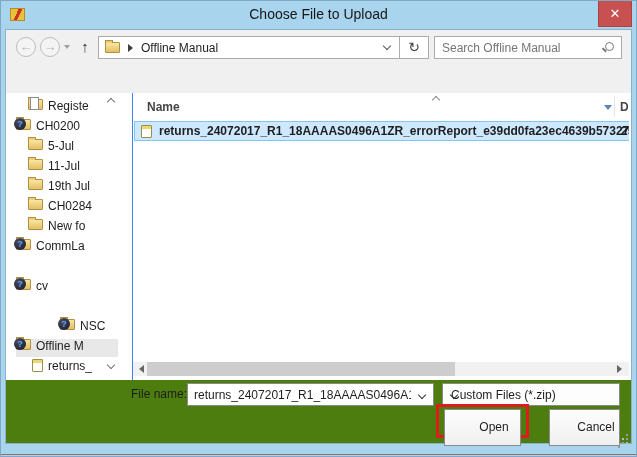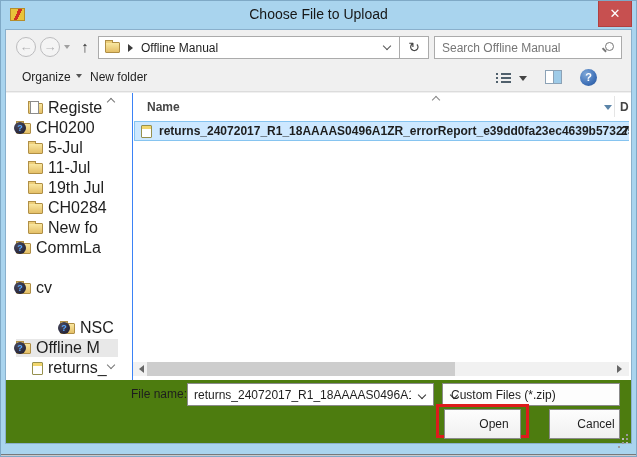--- a/index.html
+++ b/index.html
@@ -59,21 +59,21 @@
   .icon-pane::after { content:""; position:absolute; right:0; top:0; bottom:0; width:7px; background:#9ecbe8; border-left:1px solid #8ca2b6; }
   .icon-help { position:absolute; left:574px; top:7px; width:17px; height:17px; border-radius:50%;
       background:radial-gradient(circle at 35% 30%, #7fa8d8, #3b6db5 65%, #2a4f8a); color:#fff;
       font-size:11px; font-weight:bold; text-align:center; line-height:17px; }
 
   
   .bodyarea { position:absolute; top:63px; left:0; right:0; height:289px; background:#fff; }
 
   
   .sidebar { position:absolute; left:0; top:0; width:112px; height:100%; overflow:hidden; }
-  .srow { position:absolute; height:18px; display:flex; align-items:center; font-size:16px; color:#1e1e1e; white-space:nowrap; width:130px; }
+  .srow { position:absolute; height:18px; display:flex; align-items:flex-start; font-size:12px; color:#1e1e1e; white-space:nowrap; width:130px; }
   .srow.sel { background:#e8e8e8; }
   .slabel { margin-left:5px; overflow:hidden; }
   .sic { position:relative; display:inline-block; width:15px; height:11px; flex:none;
       background:linear-gradient(#f9e7a0,#e4bf67); border:1px solid #b08f45; border-radius:1px; }
   .sic::before { content:""; position:absolute; top:-3px; left:-1px; width:6px; height:2px; background:#ecce79;
       border:1px solid #b08f45; border-bottom:none; }
   .sic.folder-doc::after { content:""; position:absolute; left:1px; top:-3px; width:7px; height:11px; background:#fff; border:1px solid #8c8c8c; }
   .sic.folder-question::after { content:"?"; position:absolute; left:-3px; top:-2px; width:12px; height:12px;
       background:radial-gradient(circle at 35% 30%, #4a4a5e, #17172c); border-radius:50%; color:#57a8ff;
       font:bold 9px/12px "Liberation Sans",sans-serif; text-align:center; }
@@ -106,21 +106,21 @@
   
   .footer { position:absolute; left:0; right:0; bottom:0; height:63px; background:#4d7c0f; font-size:12px; color:#1e1e1e; }
   .fn-label { position:absolute; left:125px; top:7px; }
   .fn-combo { position:absolute; left:181px; top:3px; width:247px; height:23px; background:#fff; border:1px solid #8a8a8a; }
   .fn-combo input { position:absolute; inset:0; border:none; outline:none; padding:0 22px 0 6px; font-size:12px;
       font-family:inherit; color:#1e1e1e; background:transparent; }
   .fn-combo .chv, .ftype .chv { position:absolute; right:8px; top:8px; border-color:#333; }
   .ftype { position:absolute; left:436px; top:3px; width:178px; height:23px; background:#fdfdfd; border:1px solid #8a8a8a; }
   .ftype span { position:absolute; left:8px; top:4px; }
   .red-box { position:absolute; left:430px; top:24px; width:93px; height:34px; border:3px solid #dd1c1c; }
-  .dlg-btn { position:absolute; top:29px; height:30px; background:linear-gradient(#fdfdfd,#f0f0f0);
+  .dlg-btn { position:absolute; top:29px; height:37px; background:linear-gradient(#fdfdfd,#f0f0f0);
       border:1px solid #8a8a8a; font-size:12px; font-family:inherit; color:#1e1e1e; text-align:center; line-height:21px;padding-left:23px; }
   .btn-open { left:438px; width:77px; }
   .btn-cancel { left:543px; width:71px; }
   .grip { position:absolute; right:3px; bottom:3px; width:10px; height:10px; }
   .grip::before { content:""; position:absolute; right:0; bottom:0; width:2px; height:2px; background:#9a9a9a;
       box-shadow:-4px 4px 0 #9a9a9a, 0 -4px 0 #9a9a9a, -4px 0 0 #b9b9b9, 0 4px 0 #b9b9b9, -8px 8px 0 #9a9a9a; }
 
   .frame-line1 { position:absolute; left:0; right:0; bottom:1px; height:1px; background:#77797c; }
   .frame-line2 { position:absolute; left:0; right:0; bottom:0; height:1px; background:#c9cbce; }
 </style>
@@ -148,28 +148,20 @@
         <span class="crumb-label">Offline Manual</span>
         <span class="chv down"></span>
       </div>
       <div class="refresh-btn">↻</div>
       <div class="searchbox">
         <input placeholder="Search Offline Manual" style="">
         <span class="mag"></span>
       </div>
     </div>
 
-    <div class="toolbar">
-      <span class="tb-organize"><span>Organize</span><span class="tri"></span></span>
-      <span class="tb-newfolder">New folder</span>
-      <span class="icon-viewlist"></span>
-      <span class="viewlist-chev"></span>
-      <span class="icon-pane"></span>
-      <span class="icon-help">?</span>
-    </div>
 
     <div class="bodyarea">
 
       <div class="sidebar">
           <div class="srow ind2" style="top: 6px;">
             <span class="sic folder-doc"></span>
             <span class="slabel">Registe</span>
           </div>
           <div class="srow ind1" style="top: 26px;">
             <span class="sic folder-question"></span>

